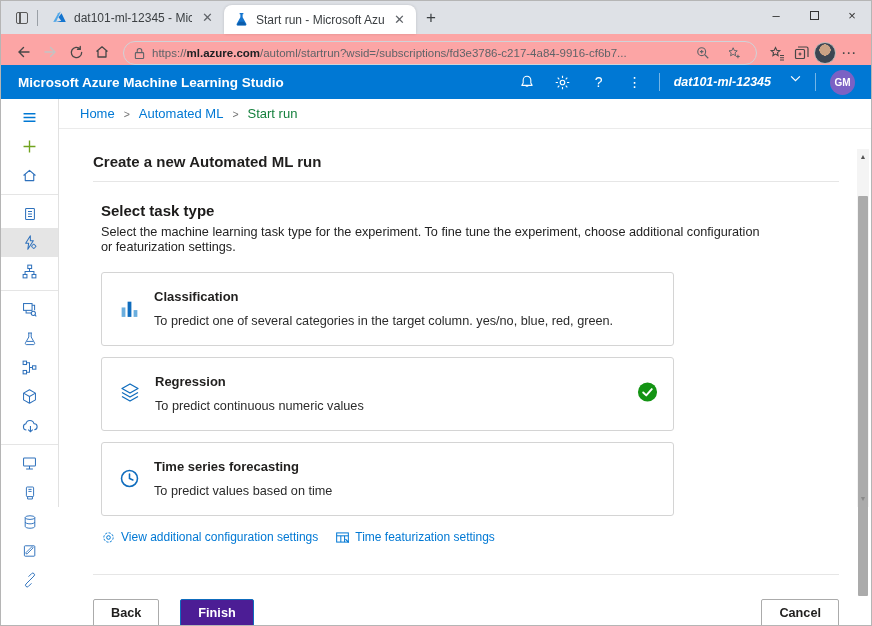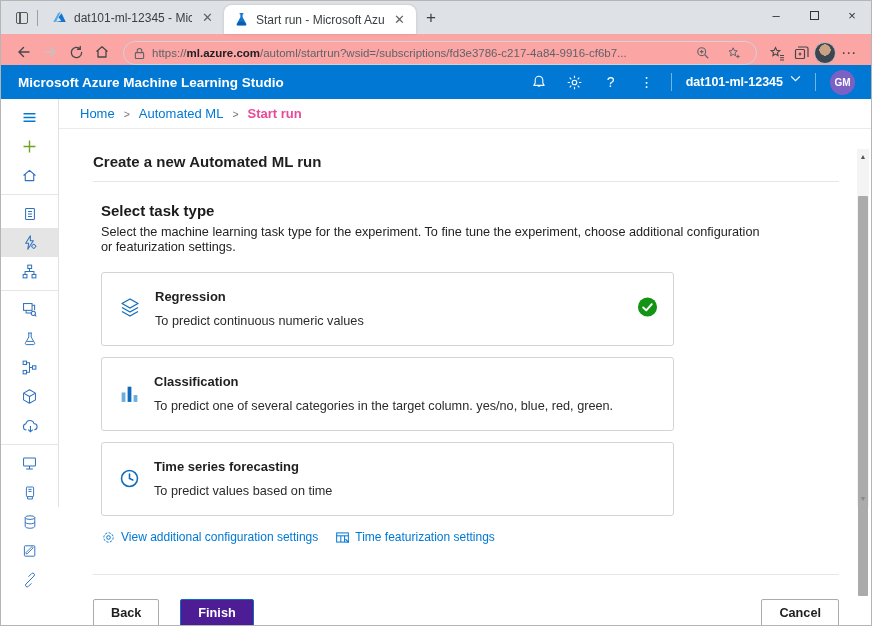--- a/index.html
+++ b/index.html
@@ -29,35 +29,35 @@
   .urltext b { color:#202124; font-weight:700; }
   .toolicon { width:24px; height:24px; display:flex; align-items:center; justify-content:center; }
   .avatar-photo { width:22px; height:22px; border-radius:50%; background:radial-gradient(circle at 50% 35%, #c9a284 0 34%, #3c4652 35% 100%); border:1px solid #bbb; }
 
   
   .mlheader { height:34px; background:#0078d4; display:flex; align-items:center; padding:0 10px 0 17px; color:#fff; }
   .mltitle { font-size:13.5px; font-weight:700; }
   .mlright { margin-left:auto; display:flex; align-items:center; gap:0; }
   .hicon { width:36px; height:34px; display:flex; align-items:center; justify-content:center; font-size:14px; color:#fff; cursor:pointer; }
   .hdiv { width:1px; height:18px; background:rgba(255,255,255,.45); margin:0 6px; }
-  .workspace { display:flex; align-items:flex-start; gap:7px; font-size:12.5px; font-weight:700; padding:0 8px; cursor:pointer; }
+  .workspace { display:flex; align-items:flex-start; gap:19px; font-size:12.5px; font-weight:700; padding:0 8px; cursor:pointer;font-style:italic; }
   .gm { width:25px; height:25px; border-radius:50%; background:#7b61c4; display:flex; align-items:center; justify-content:center; font-size:10px; font-weight:700; margin:0 6px 0 8px; }
 
   
   .appbody { display:flex; height:408px; }
   .sidebar { width:58px; border-right:1px solid #e1e1e1; padding-top:4px; background:#fff; flex:none; }
   .sitem { height:29px; display:flex; align-items:center; justify-content:center; cursor:pointer; }
   .sitem.active { background:#e5e5e5; }
   .sdiv { height:1px; background:#e5e5e5; margin:4px 0; }
 
   .content { flex:1; position:relative; background:#fff; min-width:0; }
   .crumbbar { height:30px; border-bottom:1px solid #ebebeb; display:flex; align-items:center; padding-left:21px; gap:9px; font-size:13px; }
   .crumb-link { color:#0078d4; cursor:pointer; }
   .crumb-sep { color:#737373; font-size:10.5px; }
-  .crumb-cur { color:#ec4899;font-weight:bold; }
+  .crumb-cur { color:#15803d; }
   .pagetitle { margin:24px 0 0 34px; font-size:15px; font-weight:700; color:#201f1e; }
   .hr1 { height:1px; background:#e6e6e6; width:746px; margin:11px 0 0 34px; }
 
   .section { padding:20px 0 0 42px; }
   .sectitle { font-size:15px; font-weight:700; color:#1b1a19; margin-bottom:6px; }
   .secdesc { font-size:12.7px; color:#242424; width:662px; line-height:1.22; }
 
   .cards { margin-top:16px; width:573px; display:flex; flex-direction:column; gap:11px; }
   .card { border:1px solid #d4d4d4; border-radius:3px; background:#fff; padding:13px 16px 14px 17px; display:flex; align-items:center; gap:14px; position:relative; cursor:pointer; min-height:74px; }
   .cardtext .ctitle { font-size:13px; font-weight:700; color:#201f1e; }
@@ -318,49 +318,49 @@
       </div>
 
       <div class="pagetitle">Create a new Automated ML run</div>
       <div class="hr1"></div>
 
       <div class="section">
         <div class="sectitle">Select task type</div>
         <div class="secdesc">Select the machine learning task type for the experiment. To fine tune the experiment, choose additional configuration or featurization settings.</div>
 
         <div class="cards">
+          <div class="card">
+            <svg width="21" height="21" viewBox="0 0 20 20">
+                <rect x="2.5" y="9" width="3.6" height="9" fill="#6aaede"></rect>
+                <rect x="8.2" y="3.5" width="3.6" height="14.5" fill="#0f6cbd"></rect>
+                <rect x="13.9" y="11.5" width="3.6" height="6.5" fill="#6aaede"></rect>
+              </svg>
+            <div class="cardtext">
+              <div class="ctitle">Classification</div>
+              <div class="cdesc">To predict one of several categories in the target column. yes/no, blue, red, green.</div>
+            </div>
+          </div>
+
           <div class="card">
             <svg width="22" height="22" viewBox="0 0 22 22">
                 <path d="M11 2 19 6.5 11 11 3 6.5z" stroke="#0f6cbd" fill="none" stroke-width="1.3" stroke-linejoin="round"></path>
                 <path d="M3 10.5 11 15l8-4.5M3 14.5 11 19l8-4.5" stroke="#0f6cbd" fill="none" stroke-width="1.3" stroke-linejoin="round"></path>
               </svg>
             <div class="cardtext">
               <div class="ctitle">Regression</div>
               <div class="cdesc">To predict continuous numeric values</div>
             </div>
             <span class="check"><svg width="21" height="21" viewBox="0 0 22 22">
                   <circle cx="11" cy="11" r="10" fill="#149414"></circle>
                   <path d="M6.5 11.5 9.7 14.6 15.5 8" stroke="#fff" fill="none" stroke-width="2" stroke-linecap="round" stroke-linejoin="round"></path>
                 </svg></span>
           </div>
 
           <div class="card">
             <svg width="21" height="21" viewBox="0 0 20 20">
-                <rect x="2.5" y="9" width="3.6" height="9" fill="#6aaede"></rect>
-                <rect x="8.2" y="3.5" width="3.6" height="14.5" fill="#0f6cbd"></rect>
-                <rect x="13.9" y="11.5" width="3.6" height="6.5" fill="#6aaede"></rect>
-              </svg>
-            <div class="cardtext">
-              <div class="ctitle">Classification</div>
-              <div class="cdesc">To predict one of several categories in the target column. yes/no, blue, red, green.</div>
-            </div>
-          </div>
-
-          <div class="card">
-            <svg width="21" height="21" viewBox="0 0 20 20">
                 <circle cx="10" cy="10" r="7.6" stroke="#0f6cbd" fill="none" stroke-width="1.5"></circle>
                 <path d="M10 5.8V10l3.2 1.4" stroke="#0f6cbd" fill="none" stroke-width="1.5" stroke-linecap="round"></path>
               </svg>
             <div class="cardtext">
               <div class="ctitle">Time series forecasting</div>
               <div class="cdesc">To predict values based on time</div>
             </div>
           </div>
         </div>
       </div>

